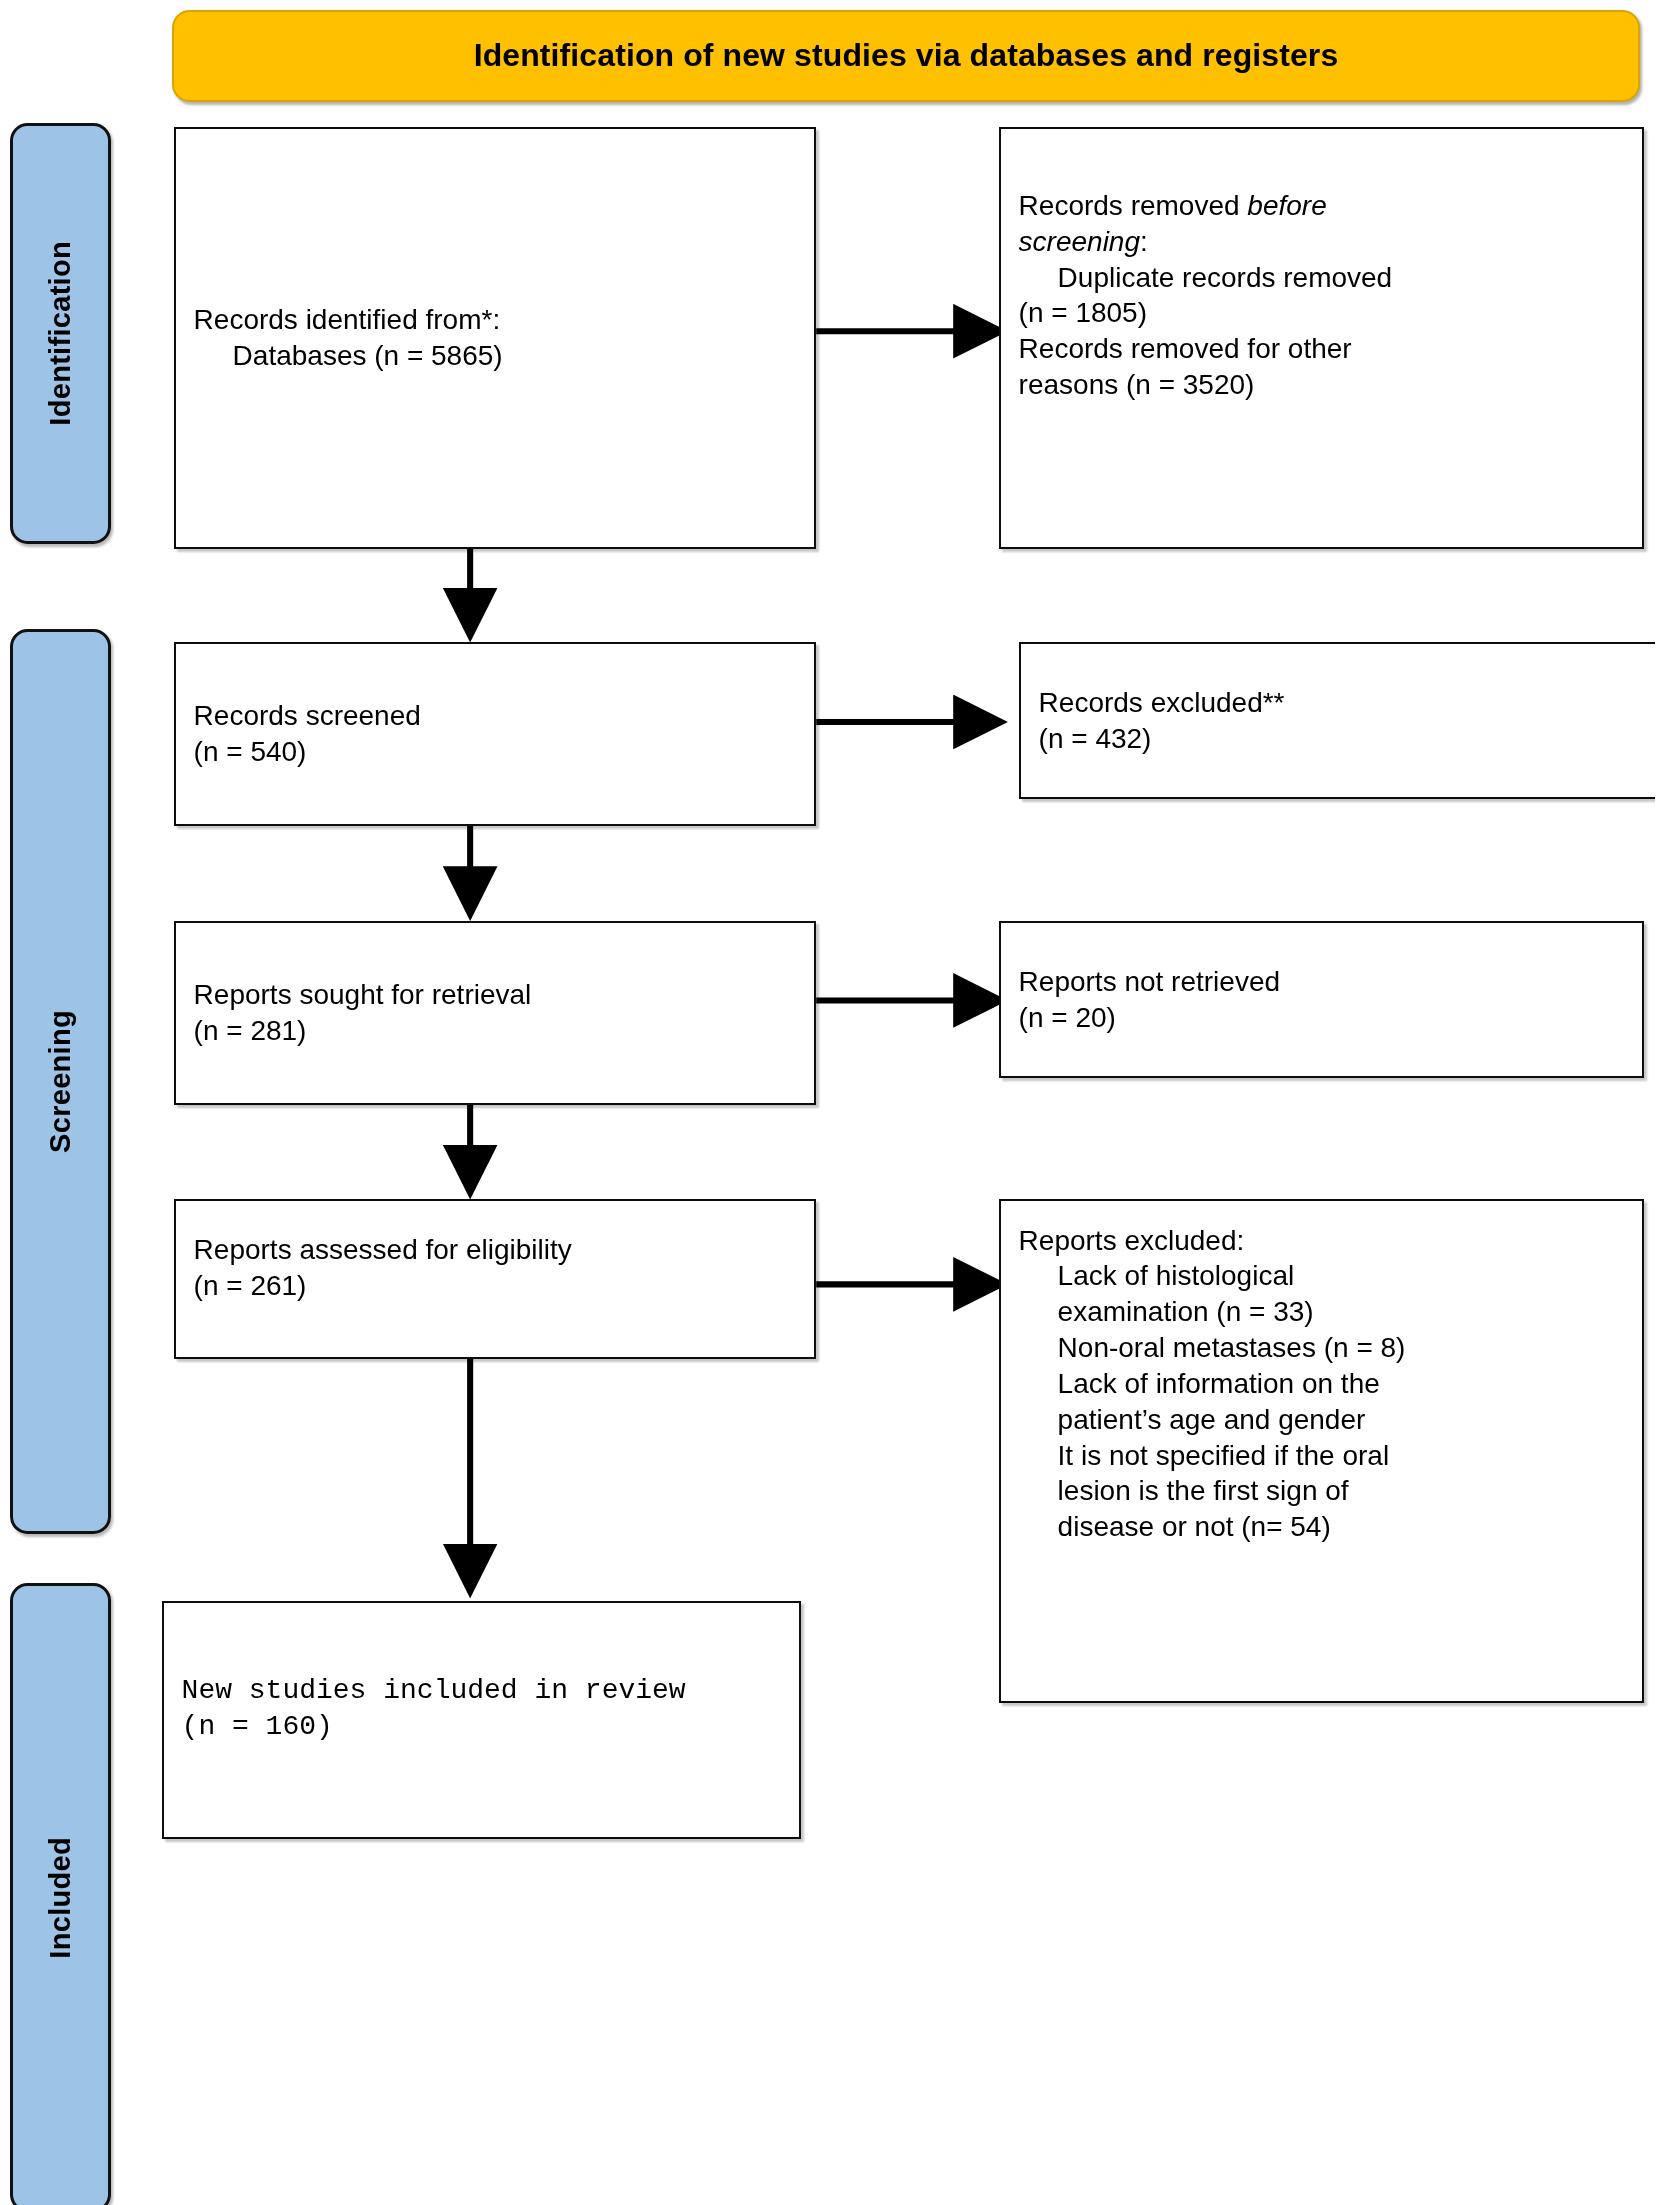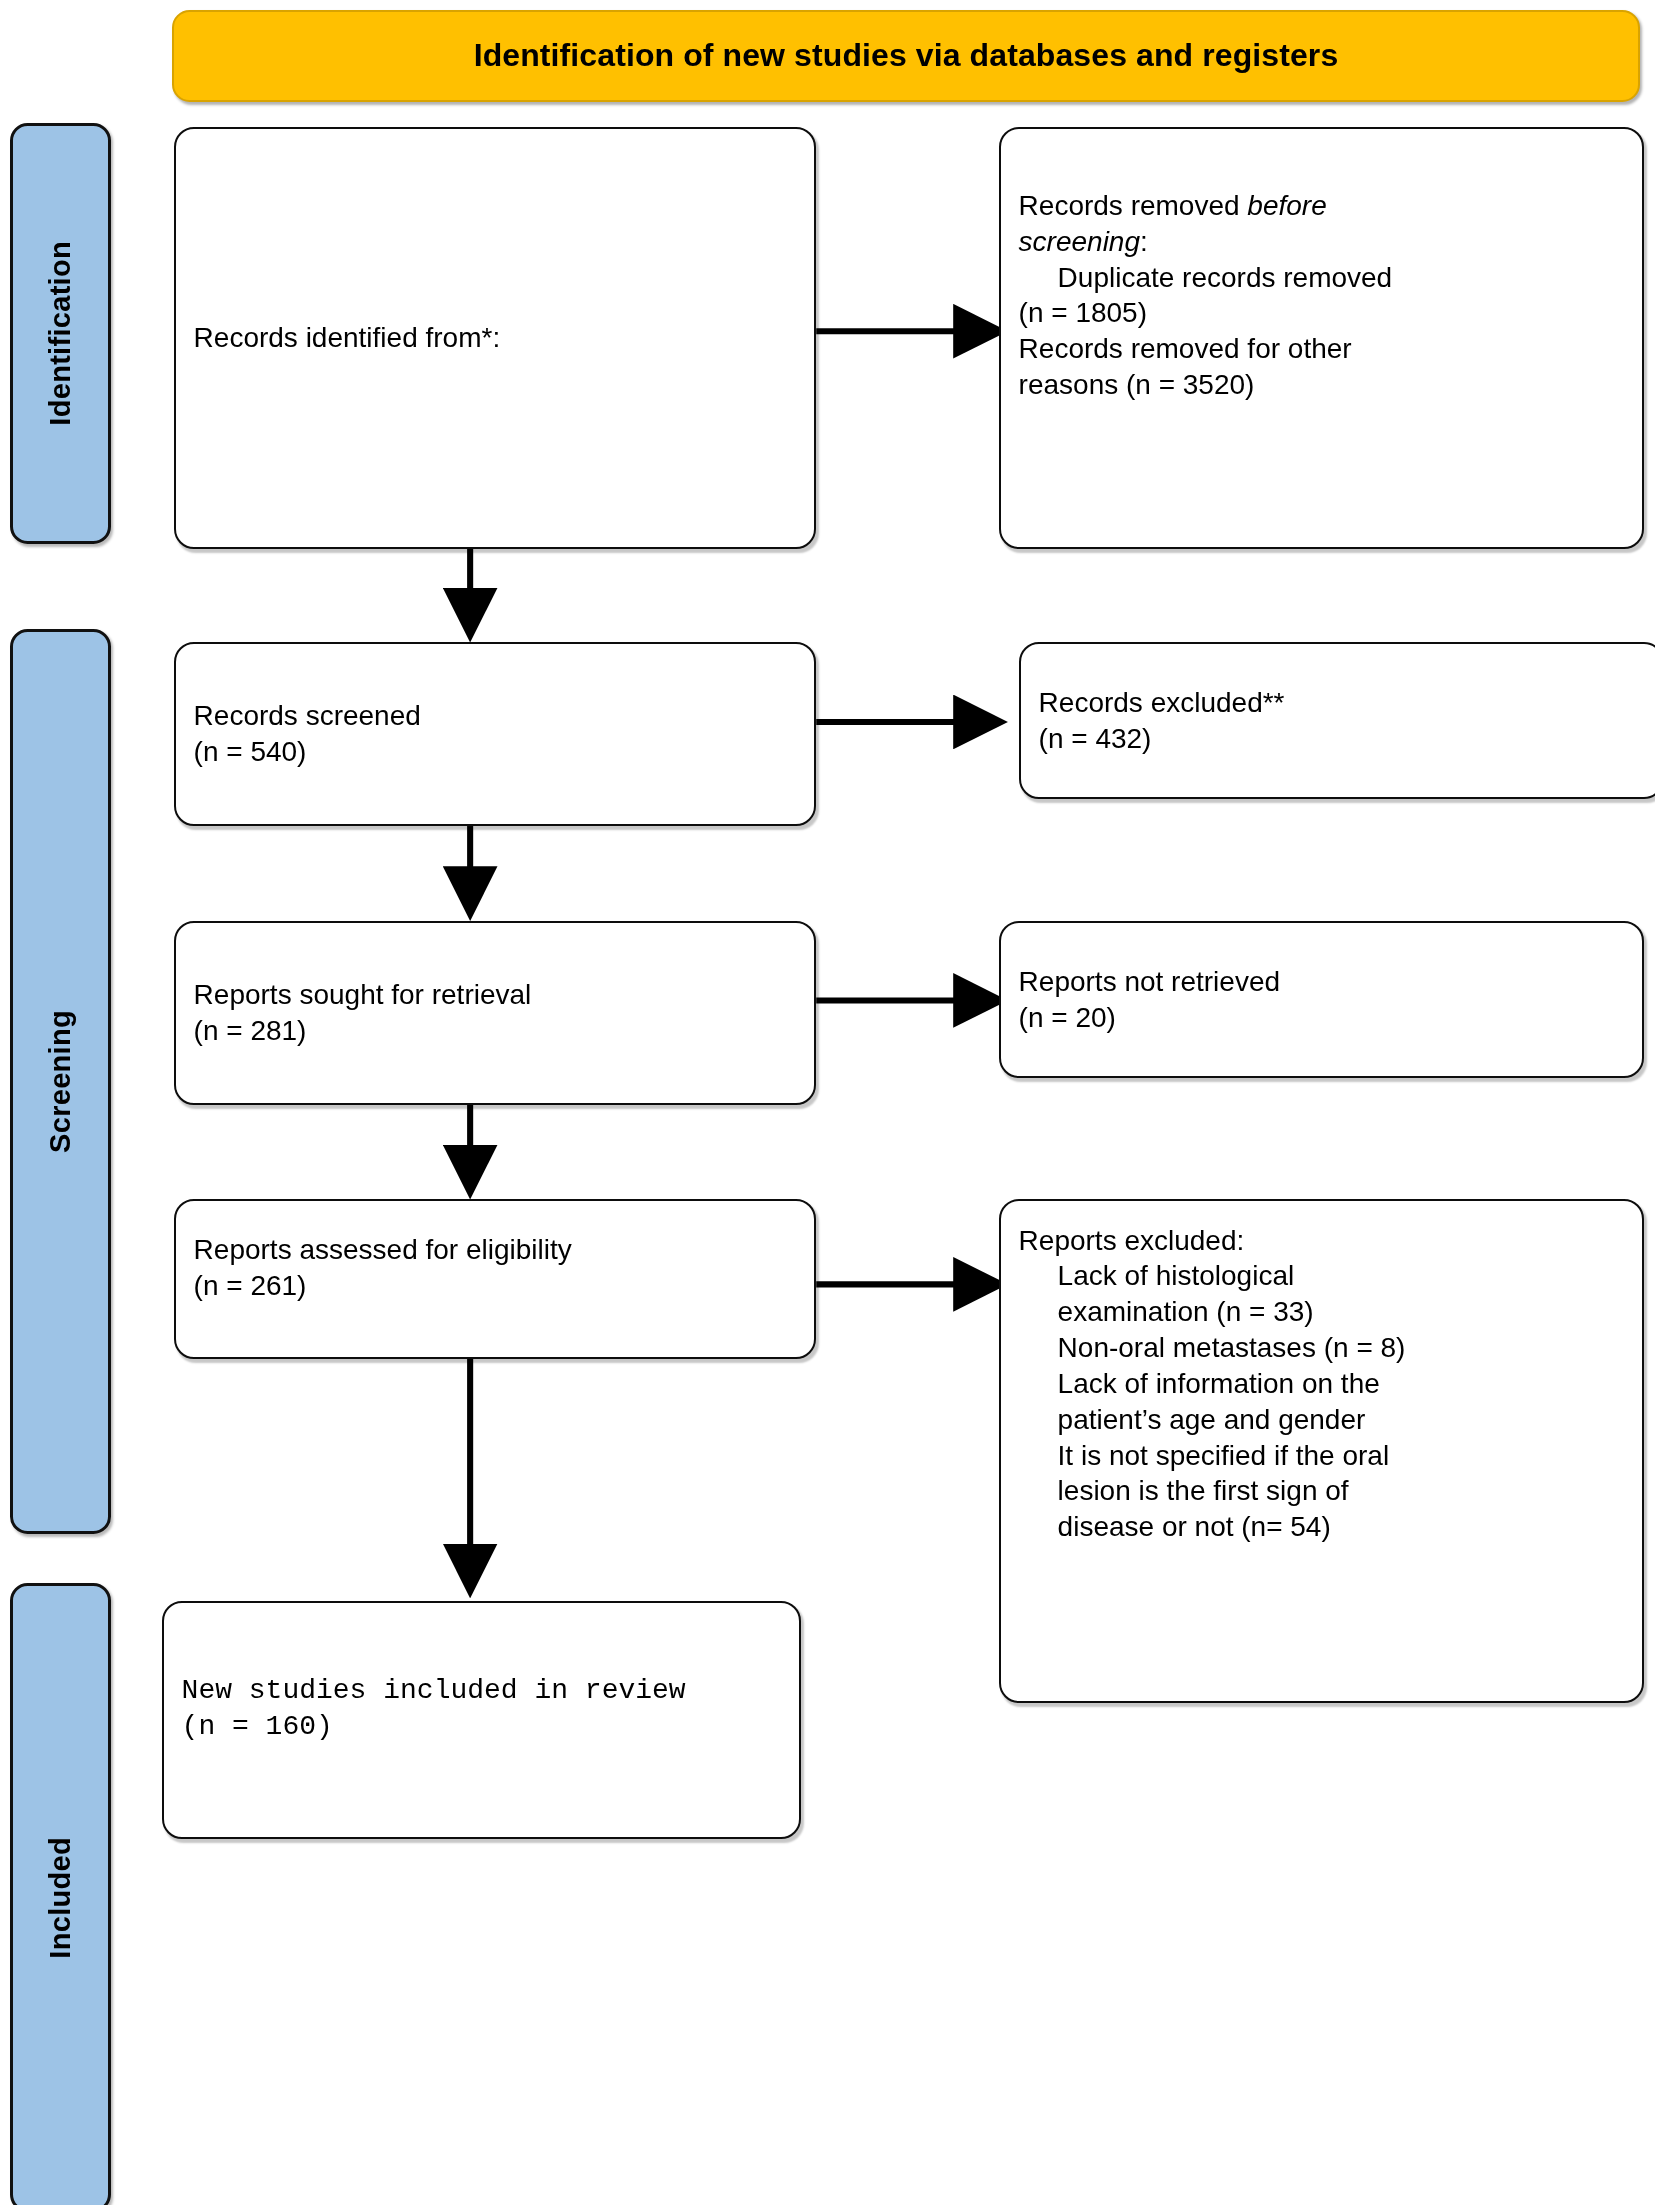--- a/index.html
+++ b/index.html
@@ -1,20 +1,20 @@
 <!DOCTYPE html>
 <html style="font-size:10.8px"><head>
 <meta charset="utf-8">
 <style>
   html,body{margin:0;padding:0;background:#ffffff;}
   body{font-family:"Liberation Sans", sans-serif;}
   #stage{position:relative;width:1655px;height:2205px;background:#fff;overflow:hidden;}
 
   
-  .abs{position:absolute;box-sizing:border-box;border-radius:20px;}
+  .abs{position:absolute;box-sizing:border-box;}
 
   
   .banner{
     background:#FFC000;
     border:2.7px solid #D9A300;
     border-radius:17.6px;
     display:flex;align-items:center;justify-content:center;
     box-shadow:2px 2.7px 2.7px rgba(0,0,0,.30);
   }
   .banner-text{
@@ -102,20 +102,21 @@
     <span class="phase-text">Screening</span>
   </div>
 
   <div class="abs phase" style="left:9.5px;top:1583px;width:101px;height:629px;">
     <span class="phase-text">Included</span>
   </div>
 
   <div class="abs box" style="left:174px;top:127px;width:642px;height:422px;">
     <div class="box-inner">
       <span class="ln">Records identified from*:</span>
+      <span class="ln ind">Databases (n = 5865)</span>
     </div>
   </div>
 
   <div class="abs box top" style="left:999px;top:127px;width:645px;height:422px;">
     <div class="box-inner" style="padding-top:59px;">
       <span class="ln"><span>Records removed </span><em>before</em></span>
       <span class="ln"><em>screening</em><span>:</span></span>
       <span class="ln ind">Duplicate records removed</span>
       <span class="ln">(n = 1805)</span>
       <span class="ln">Records removed for other</span>

